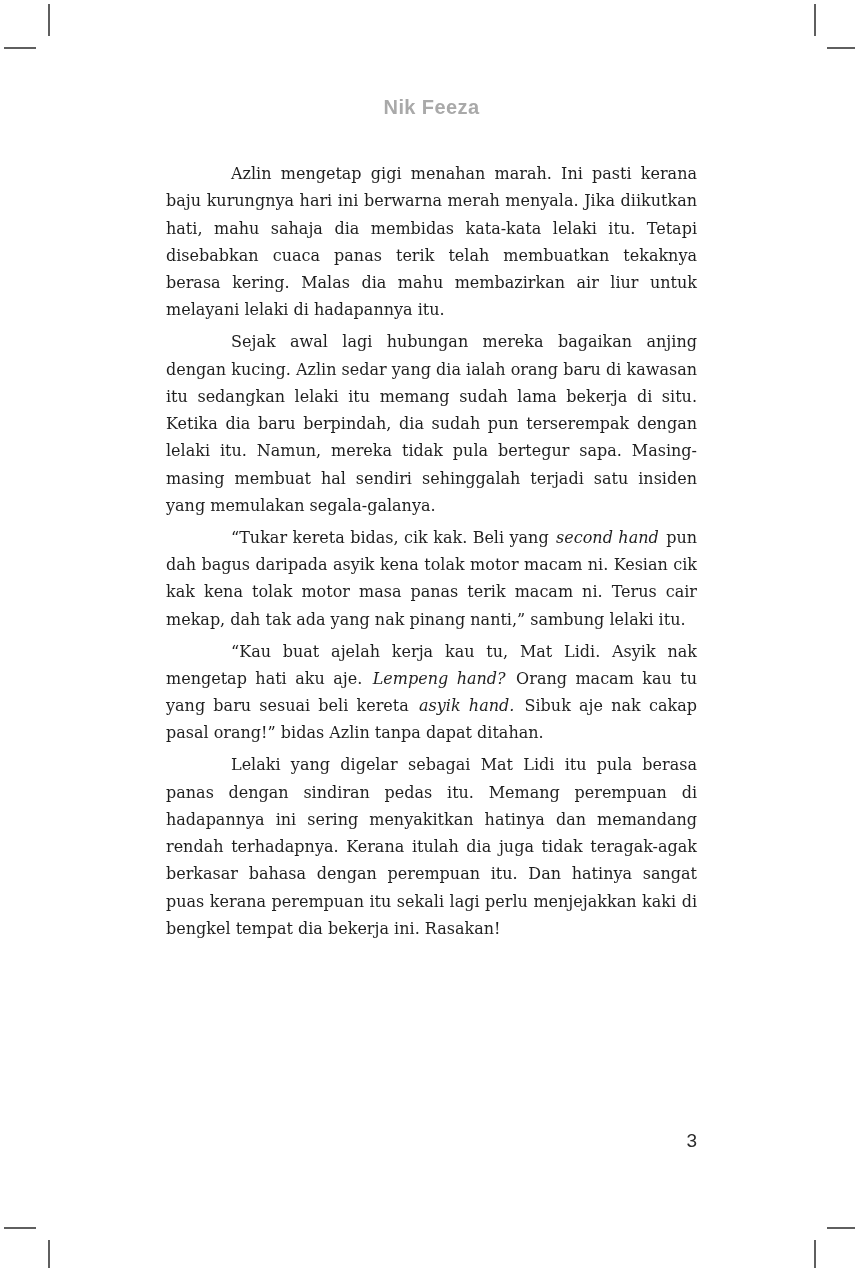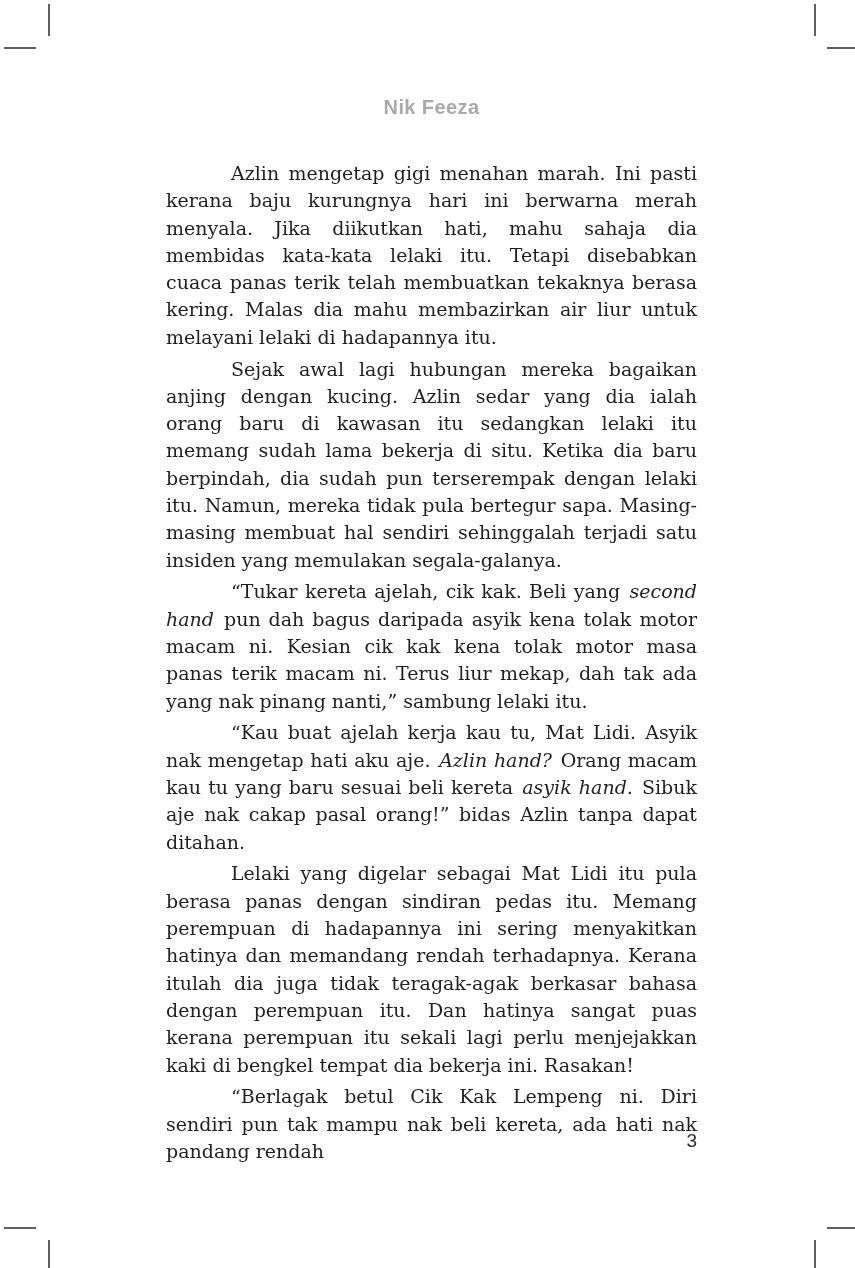--- a/index.html
+++ b/index.html
@@ -28,21 +28,21 @@
     font-family: "Liberation Sans", "DejaVu Sans", sans-serif;
     font-weight: bold;
     font-size: 20px;
     letter-spacing: 0.4px;
     color: var(--header-text, #a9a9a9);
   }
   .text-block {
     position: absolute;
     left: 162px; top: 156px; width: 531px;
     color: var(--body-text, #1f1f1f);
-    font-size: 19px;
+    font-size: 16px;
     line-height: 27.3px;
     text-align: justify;
   }
   .text-block p {
     text-indent: 64px;
     margin: 0 0 4.5px 0;
   }
   .text-block p em { font-style: italic; }
   .folio {
     position: absolute;
@@ -65,21 +65,20 @@
   <div class="crop h" style="left:0;     top:1223px;"></div>
   <div class="crop v" style="left:44px;  top:1236px;"></div>
   <div class="crop h" style="left:823px; top:1223px;"></div>
   <div class="crop v" style="left:810px; top:1236px;"></div>
 
   <div class="running-header">Nik Feeza</div>
 
   <div class="text-block">
       <p><span>Azlin mengetap gigi menahan marah. Ini pasti kerana baju kurungnya hari ini berwarna merah menyala. Jika diikutkan hati, mahu sahaja dia membidas kata-kata lelaki itu. Tetapi disebabkan cuaca panas terik telah membuatkan tekaknya berasa kering. Malas dia mahu membazirkan air liur untuk melayani lelaki di hadapannya itu.</span></p>
       <p><span>Sejak awal lagi hubungan mereka bagaikan anjing dengan kucing. Azlin sedar yang dia ialah orang baru di kawasan itu sedangkan lelaki itu memang sudah lama bekerja di situ. Ketika dia baru berpindah, dia sudah pun terserempak dengan lelaki itu. Namun, mereka tidak pula bertegur sapa. Masing-masing membuat hal sendiri sehinggalah terjadi satu insiden yang memulakan segala-galanya.</span></p>
-      <p><span>“Tukar kereta ajelah, cik kak. Beli yang </span><em>second hand</em><span> pun dah bagus daripada asyik kena tolak motor macam ni. Kesian cik kak kena tolak motor masa panas terik macam ni. Terus liur mekap, dah tak ada yang nak pinang nanti,” sambung lelaki itu.</span></p>
-      <p><span>“Kau buat ajelah kerja kau tu, Mat Lidi. Asyik nak mengetap hati aku aje. </span><em>Azlin hand?</em><span> Orang macam kau tu yang baru sesuai beli kereta </span><em>asyik hand.</em><span> Sibuk aje nak cakap pasal orang!” bidas Azlin tanpa dapat ditahan.</span></p>
+      <p><span>“Tukar kereta bidas, cik kak. Beli yang </span><em>second hand</em><span> pun dah bagus daripada asyik kena tolak motor macam ni. Kesian cik kak kena tolak motor masa panas terik macam ni. Terus cair mekap, dah tak ada yang nak pinang nanti,” sambung lelaki itu.</span></p>
+      <p><span>“Kau buat ajelah kerja kau tu, Mat Lidi. Asyik nak mengetap hati aku aje. </span><em>Lempeng hand?</em><span> Orang macam kau tu yang baru sesuai beli kereta </span><em>asyik hand.</em><span> Sibuk aje nak cakap pasal orang!” bidas Azlin tanpa dapat ditahan.</span></p>
       <p><span>Lelaki yang digelar sebagai Mat Lidi itu pula berasa panas dengan sindiran pedas itu. Memang perempuan di hadapannya ini sering menyakitkan hatinya dan memandang rendah terhadapnya. Kerana itulah dia juga tidak teragak-agak berkasar bahasa dengan perempuan itu. Dan hatinya sangat puas kerana perempuan itu sekali lagi perlu menjejakkan kaki di bengkel tempat dia bekerja ini. Rasakan!</span></p>
-      <p><span>“Berlagak betul Cik Kak Lempeng ni. Diri sendiri pun tak mampu nak beli kereta, ada hati nak pandang rendah</span></p>
     </div>
 
   <div class="folio">3</div>
 
 </div>
 
 </body></html>

